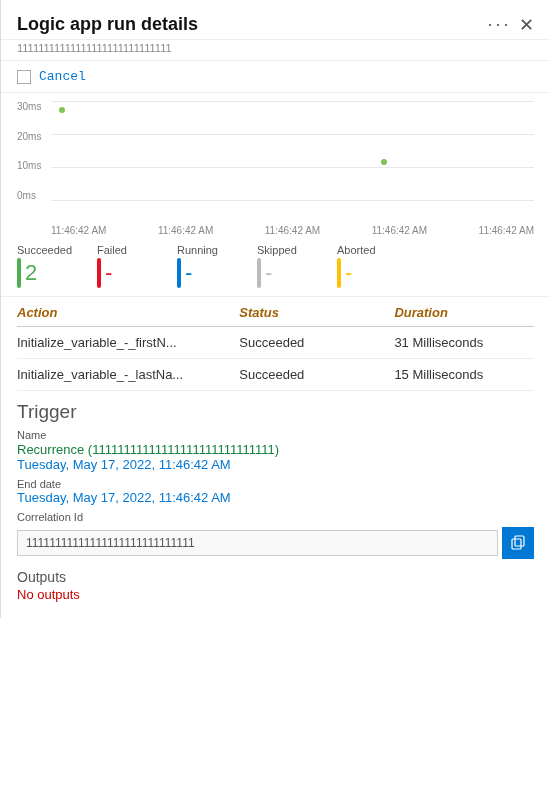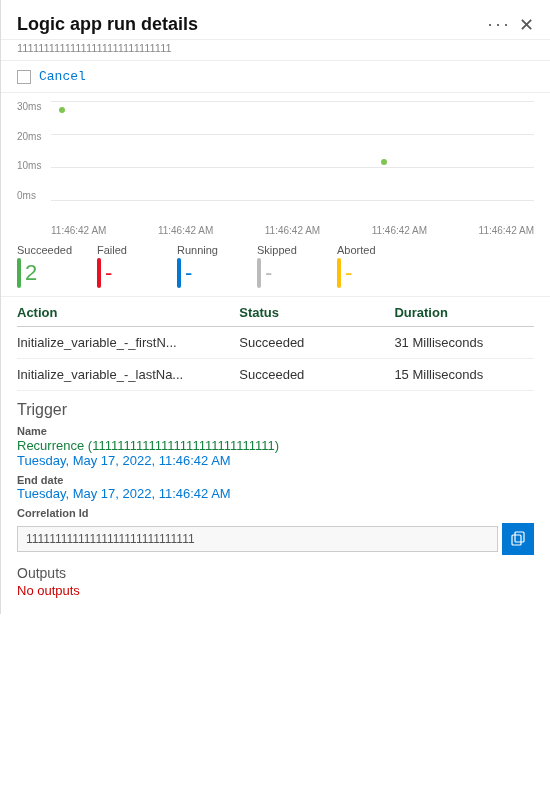--- a/index.html
+++ b/index.html
@@ -166,48 +166,48 @@
       border-collapse: collapse;
       padding: 0 16px;
     }
     .table-wrapper {
       padding: 0 16px;
     }
     .actions-table th {
       text-align: left;
       font-weight: 600;
       font-size: 13px;
-      color: #14532d;
+      color: #a16207;
       padding: 8px 0 6px 0;
       border-bottom: 1px solid #ccc;
+      font-style: italic;
     }
     .actions-table td {
       padding: 8px 0;
       font-size: 13px;
       color: #333;
       border-bottom: 1px solid #eee;
     }
     .col-action { width: 43%; }
     .col-status { width: 30%; }
     .col-duration { width: 27%; }
     
     .trigger-section {
       padding: 10px 16px 0 16px;
     }
     .section-heading {
-      font-size: 16px;
+      font-size: 19px;
       color: #555;
       font-weight: 400;
       margin-bottom: 4px;
     }
     .field-label {
       font-size: 11px;
       color: #555;
       margin-top: 6px;
-      font-weight: bold;
     }
     .field-value {
       font-size: 13px;
       color: #15803d;
       margin-top: 1px;
     }
     .field-value-dark {
       font-size: 13px;
       color: #0078d4;
     }

